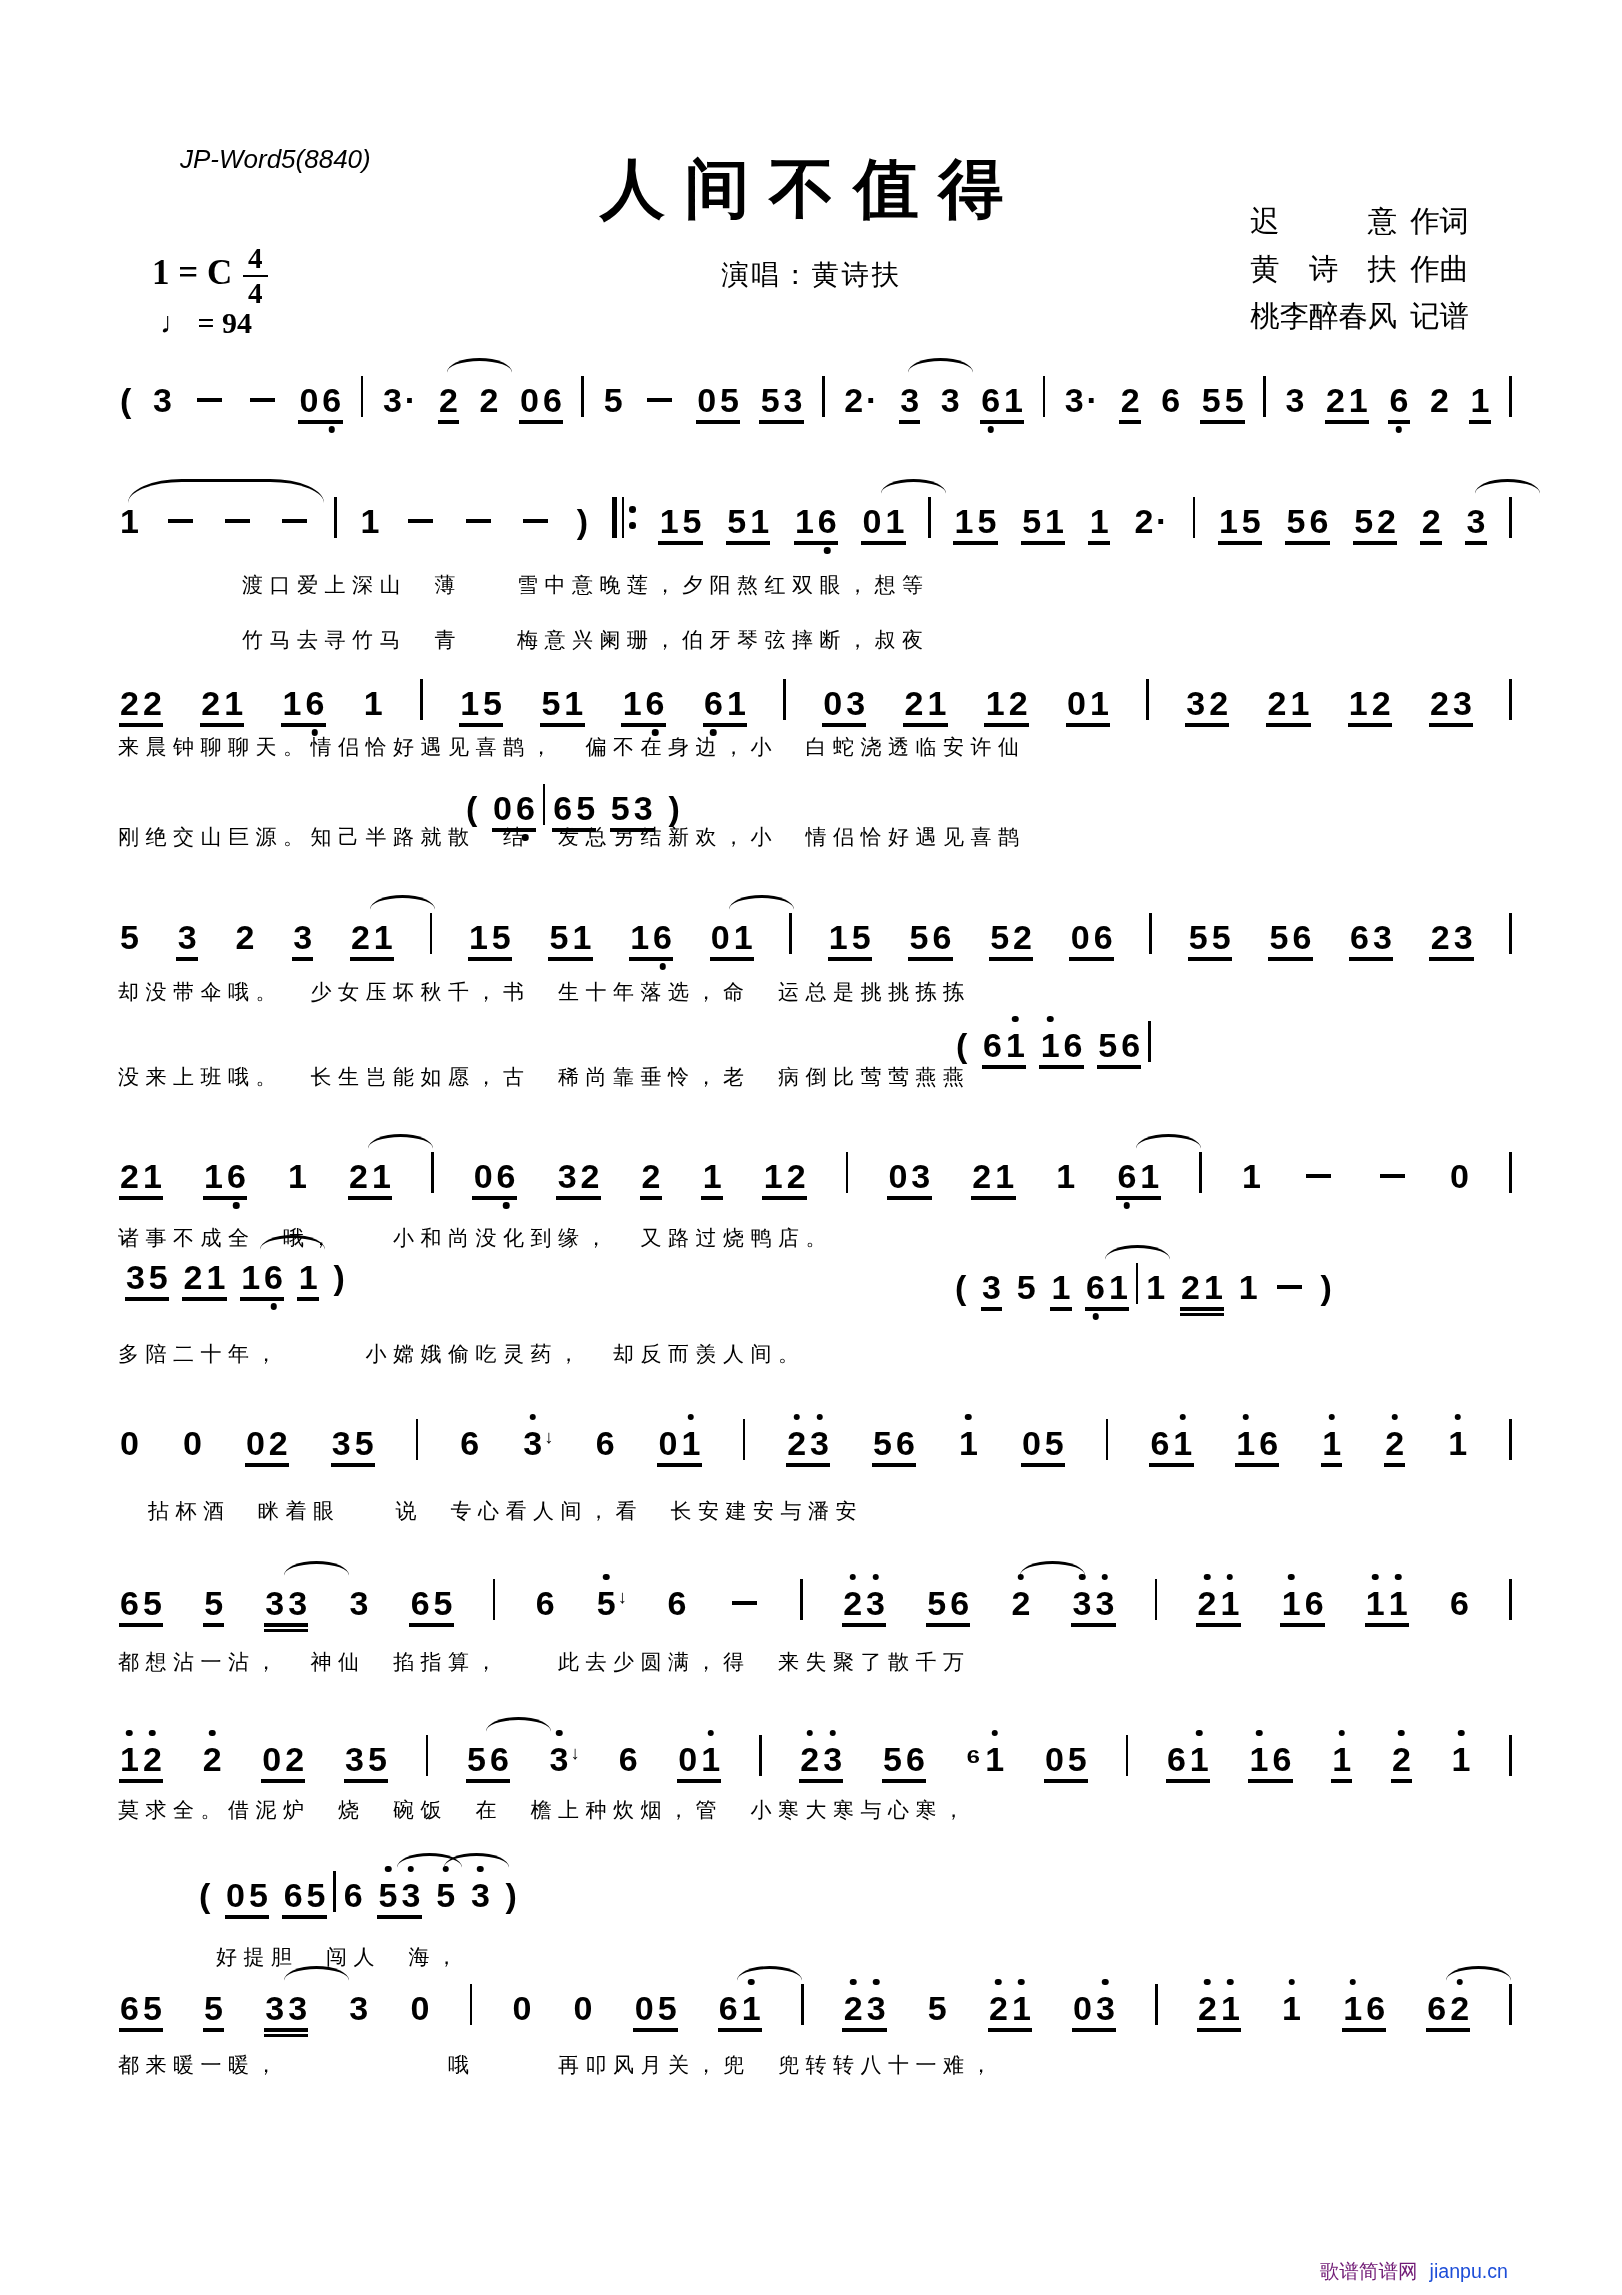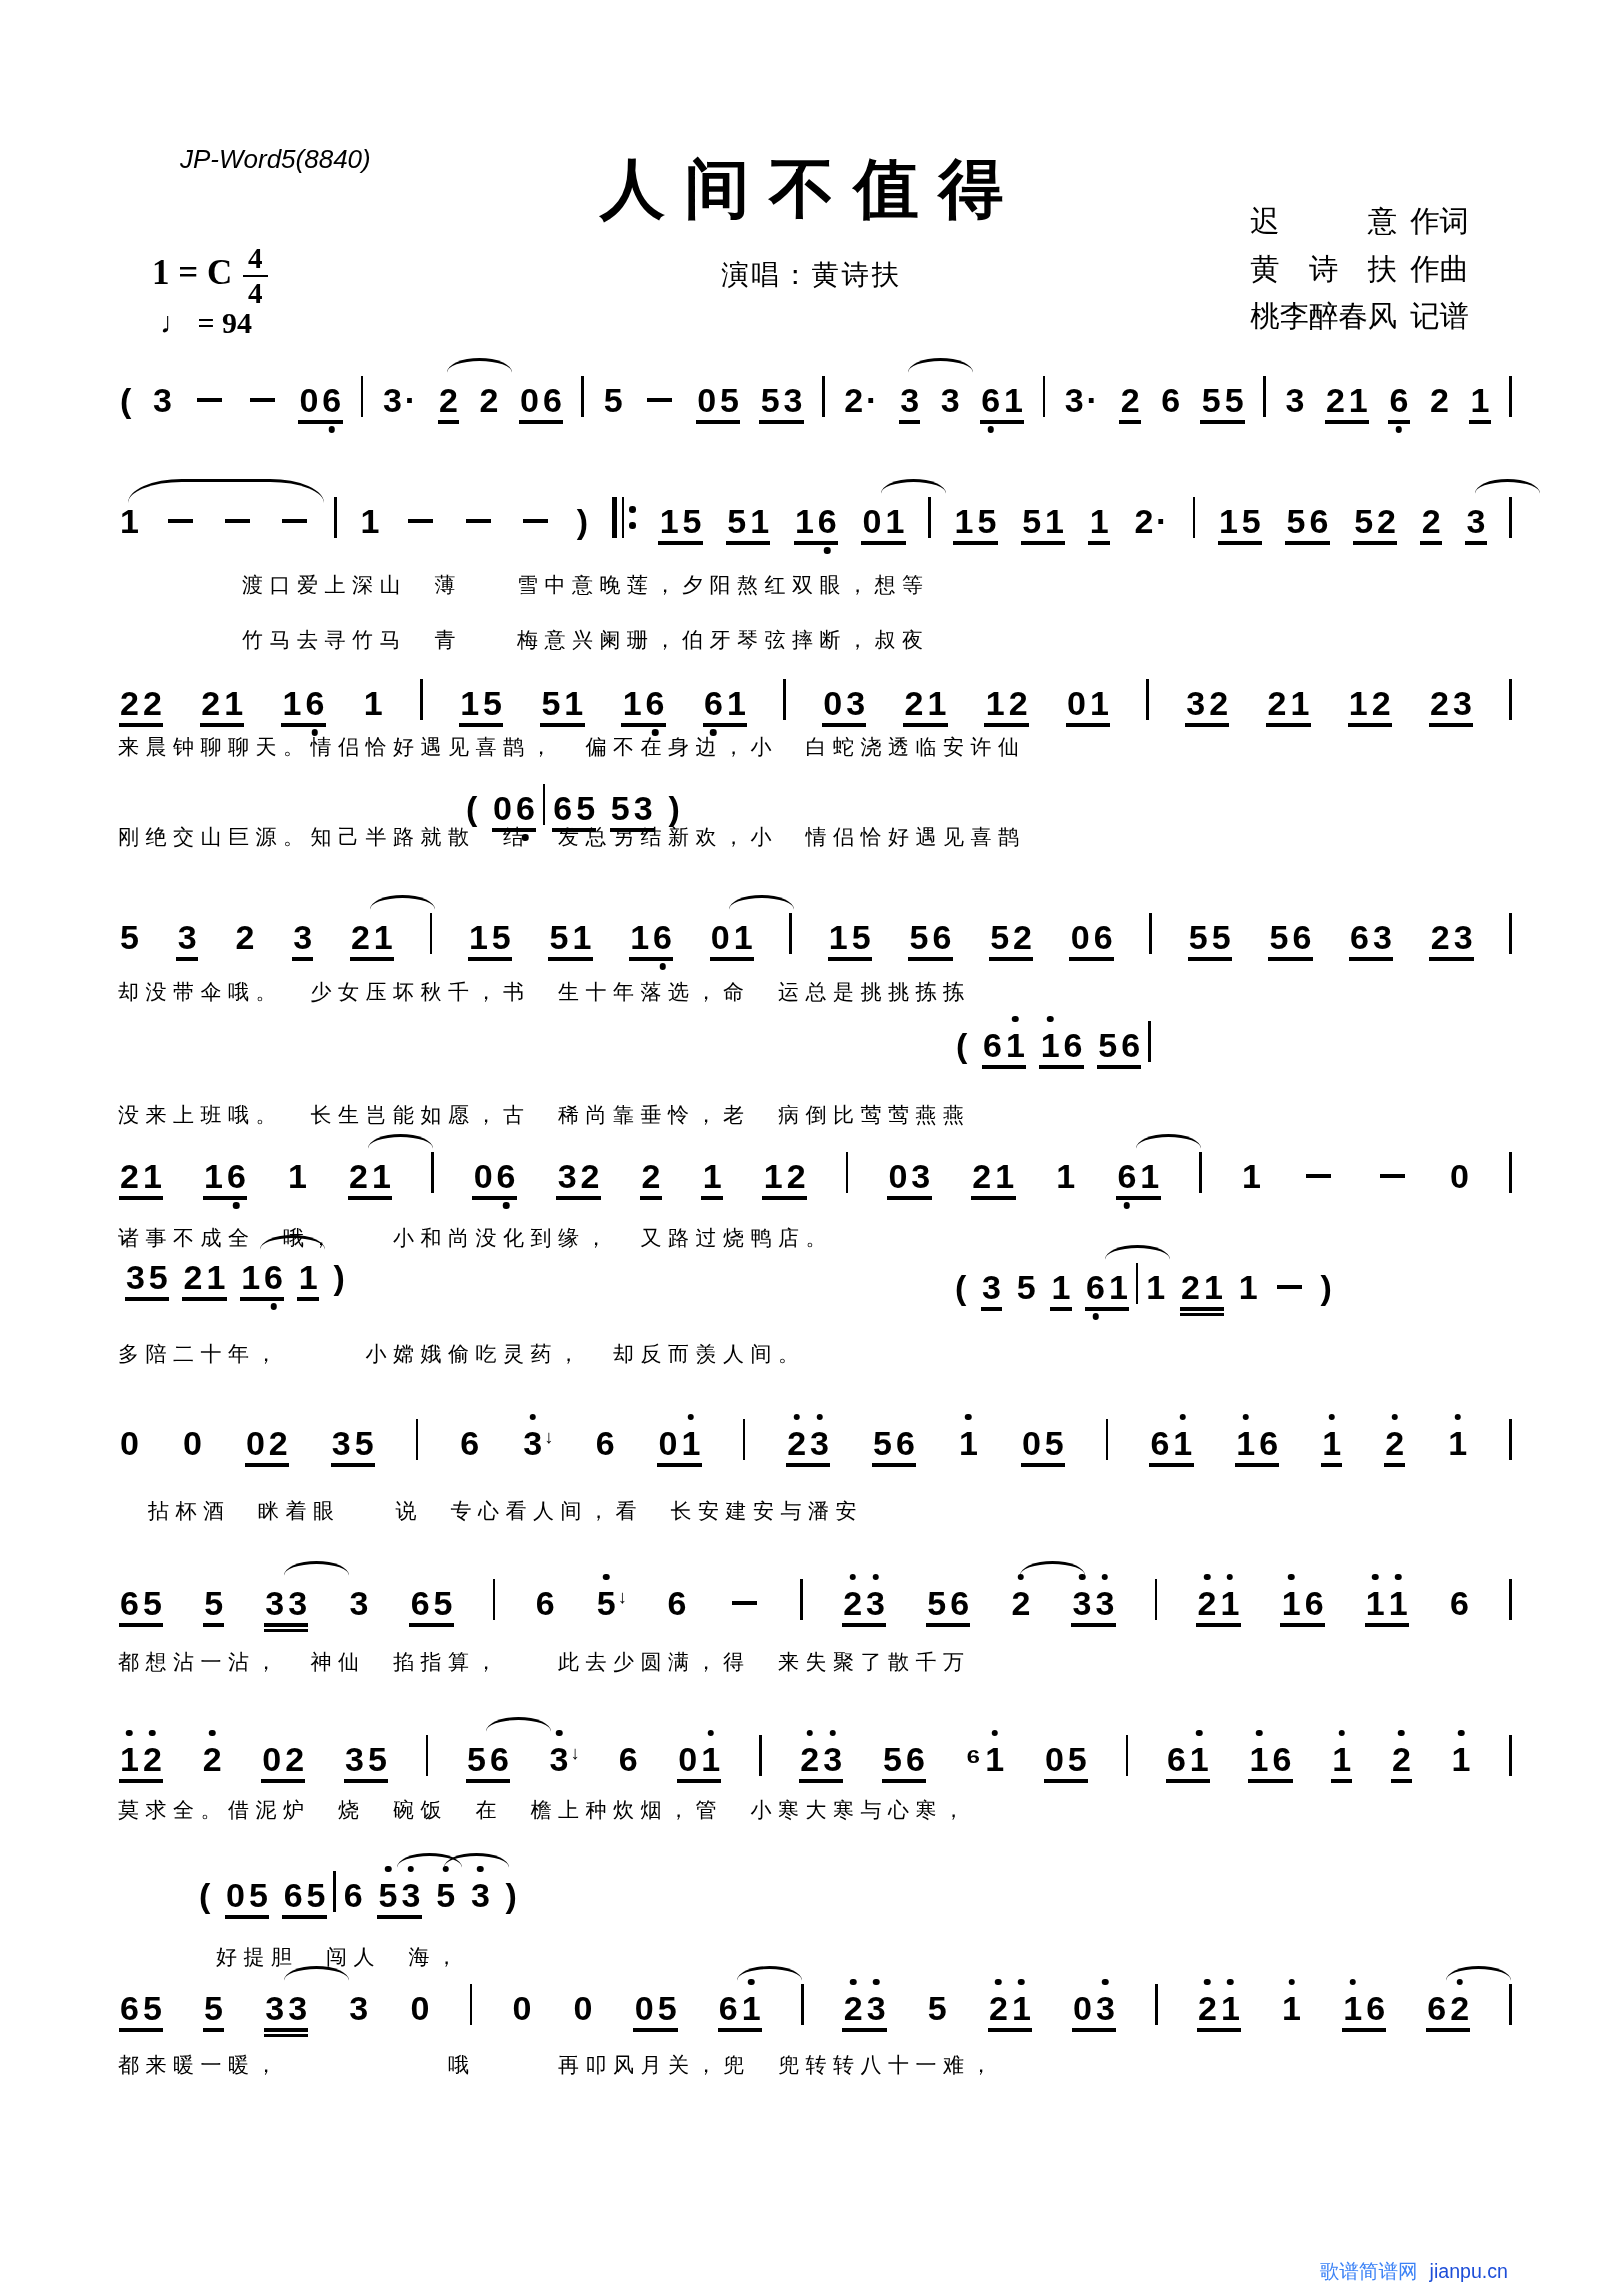--- a/index.html
+++ b/index.html
@@ -44,33 +44,33 @@
   .repeat{display:inline-flex;align-items:center;gap:5.2px;height:41px;}
   .repeat .thick{width:5.2px;height:41px;background:#000;}
   .repeat .thin{width:2px;height:41px;background:#000;}
   .repeat .dots{display:flex;flex-direction:column;justify-content:center;gap:9.2px;height:41px;}
   .repeat .dots i{width:6.5px;height:6.5px;border-radius:50%;background:#000;}
   .lyric{position:absolute;font-family:Liberation Serif, serif;font-size:21px;letter-spacing:6.5px;white-space:nowrap;}
   
   .l1n {top:373px;}
   .l2n {top:494px;}  .l2a{top:571px;left:124px;}  .l2b{top:626px;left:124px;}
   .l3n {top:679px;} .l3a{top:733px;}            .l3i{top:784px;left:340px;} .l3b{top:823px;}
-  .l4n {top:913px;} .l4a{top:978px;}            .l4i{top:1021px;left:830px;} .l4b{top:1063px;margin-top:38px;}
+  .l4n {top:913px;} .l4a{top:978px;}            .l4i{top:1021px;left:830px;} .l4b{top:1063px;}
   .l5n {top:1149px;} .l5a{top:1224px;}
   .l6n {top:1260px;height:85px;}                 .l6a{top:1340px;}
   .l6left{position:absolute;left:0;top:0;}
   .l6right{position:absolute;left:829px;top:0;}
   .l7n {top:1419px;} .l7a{top:1479px;left:30px;margin-top:18px;}
   .l8n {top:1576px;} .l8a{top:1648px;}
   .l9n {top:1735px;} .l9a{top:1796px;}
   .l10n{top:1871px;left:73px;} .l10a{top:1943px;left:98px;}
   .l11n{top:1984px;} .l11a{top:2051px;}
   
   .watermark{position:absolute;right:115px;bottom:10.5px;font-size:19.6px;font-family:"Liberation Sans",sans-serif;white-space:nowrap;}
-  .wm-site{color:#3b82f6;}
+  .wm-site{color:#701a75;}
   .wm-domain{color:#1d4ed8;margin-left:6.5px;margin-top:48px;}
 </style>
 </head>
 <body>
 
 <div class="sheet">
 
   <div class="generator">JP-Word5(8840)</div>
   <div class="title">人间不值得</div>
   <div class="subtitle">演唱：黄诗扶</div>

